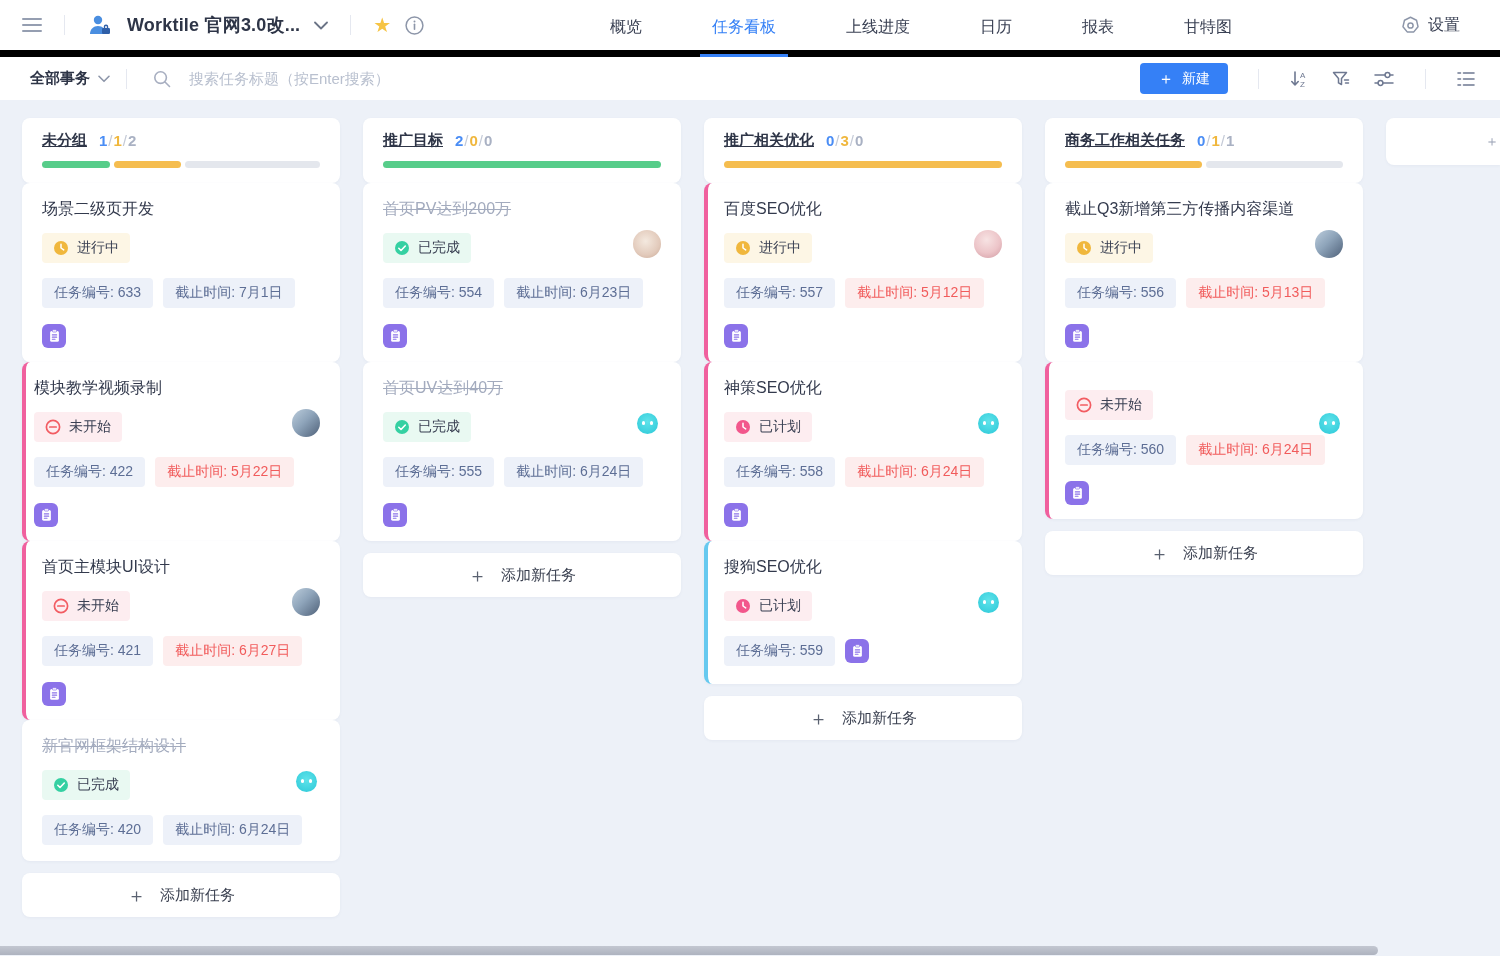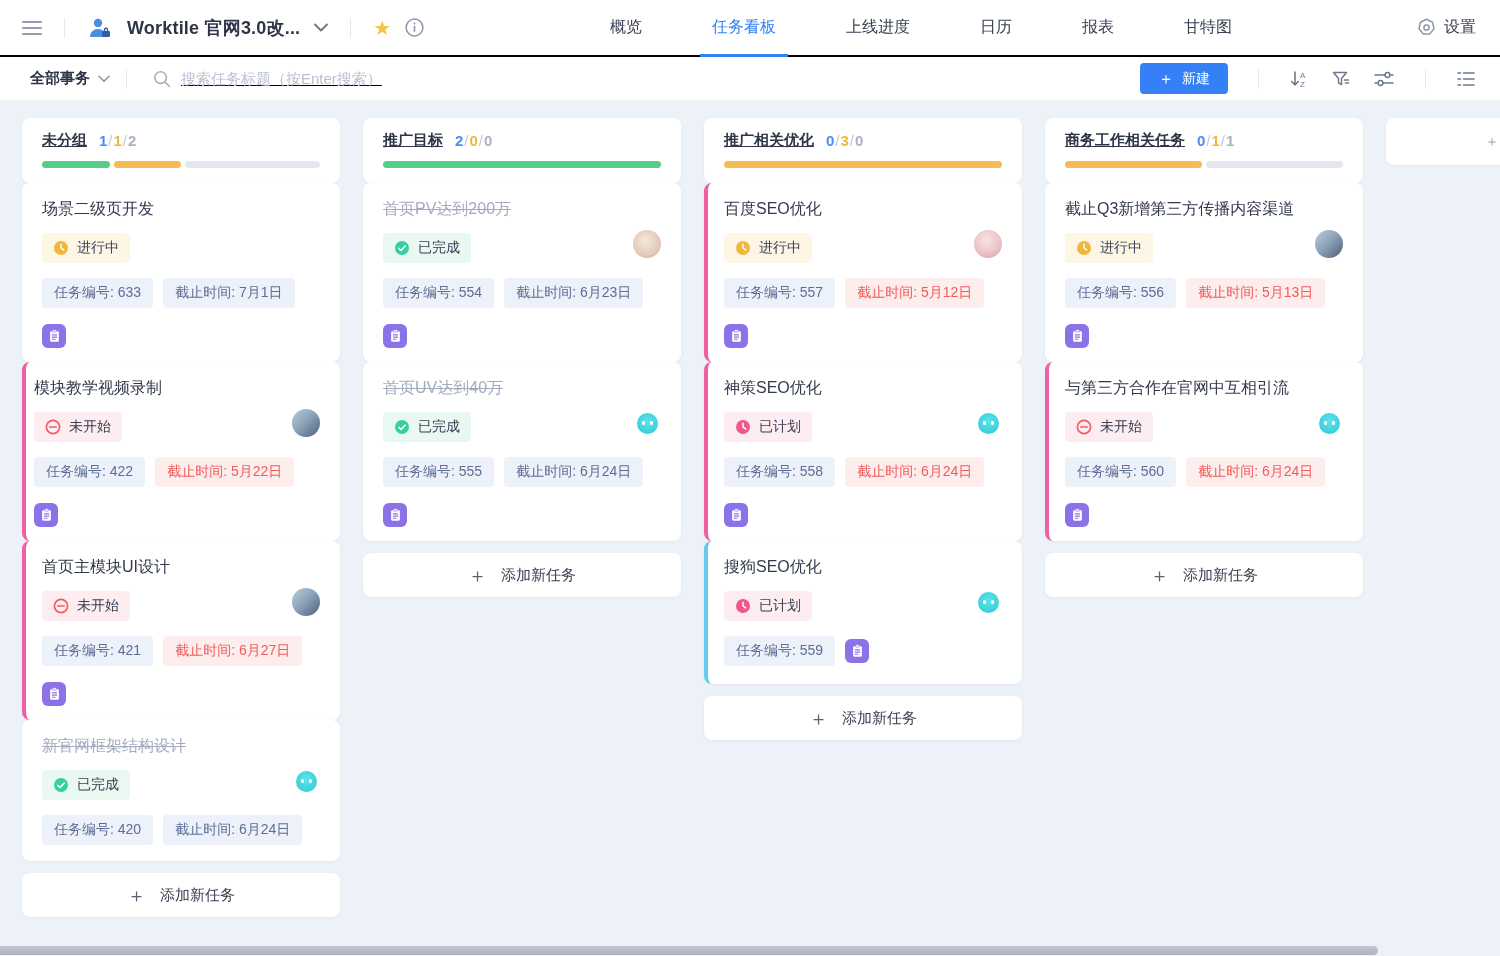--- a/index.html
+++ b/index.html
@@ -1,38 +1,38 @@
 <!DOCTYPE html>
 <html><head>
 <meta charset="utf-8">
 <style>
   * { margin:0; padding:0; box-sizing:border-box; }
   html,body { width:1500px; height:956px; overflow:hidden; background:#fff;
     font-family:"Liberation Sans","DejaVu Sans",sans-serif; }
 
   
-  .navbar { position:relative; height:57px; background:#fff; border-bottom:2px solid #000000;
-    display:flex; align-items:center; padding:0 24px 0 22px; }
+  .navbar { position:relative; height:57px; background:#fff; border-bottom:7px solid #000000;
+    display:flex; align-items:center; padding:0 40px 0 22px; }
   .nav-left { display:flex; align-items:center; gap:14px; }
   .icon-btn { display:inline-flex; cursor:pointer; }
   .vdiv { width:1px; height:20px; background:#e5e8f0; margin:0 8px; }
   .proj-title { font-size:18px; font-weight:700; color:#2e3547; letter-spacing:.2px; }
   .star { font-size:20px; color:#f6c445; line-height:1; cursor:pointer; }
   .nav-tabs { position:absolute; left:598px; top:0; height:49px; display:flex; gap:46px; }
   .nav-tab { font-size:16px; color:#3a4154; padding:0 12px; line-height:54px; height:57px;
     border-bottom:3px solid transparent; cursor:pointer; white-space:nowrap; }
   .nav-tab.active { color:#3580f6; border-bottom-color:#3580f6; }
   .nav-right { margin-left:auto; display:flex; align-items:center; gap:8px; font-size:16px;
     color:#3a4154; cursor:pointer; }
 
   
   .toolbar { height:43px; background:#fff; display:flex; align-items:center; padding:0 24px 0 30px; }
   .scope { display:flex; align-items:center; gap:8px; cursor:pointer; }
   .scope-label { font-size:15px; font-weight:700; color:#2e3547; }
-  .search-wrap { display:flex; align-items:center; gap:10px; margin-left:10px;text-decoration:underline; }
+  .search-wrap { display:flex; align-items:center; gap:18px; margin-left:10px; }
   .search-input { border:none; outline:none; font-size:15px; width:320px; color:#333; }
   .search-input::placeholder { color:#b9c0cf; }
   .tool-right { margin-left:auto; display:flex; align-items:center; gap:22px; }
   .btn-new { background:#3580f6; color:#fff; border:none; border-radius:4px; height:31px;
     padding:0 18px; font-size:14px; display:flex; align-items:center; gap:8px; cursor:pointer; }
   .btn-new .plus { font-size:16px; font-weight:400; line-height:1; }
   .tb-icon { display:inline-flex; cursor:pointer; }
 
   
   .board { position:relative; height:856px; background:#edf1f8; overflow:hidden;
@@ -516,21 +516,20 @@
               <svg width="15" height="16" viewBox="0 0 24 24">
                 <rect x="5" y="3.8" width="14" height="17.4" rx="2.4" fill="#fff"></rect>
                 <rect x="8.6" y="2" width="6.8" height="3.6" rx="1.3" fill="#fff" stroke="#8b72e9" stroke-width="1.2"></rect>
                 <path d="M8.5 10.2h7M8.5 13.8h7M8.5 17.3h4.4" stroke="#8b72e9" stroke-width="1.7" stroke-linecap="round"></path>
               </svg>
             </span>
           </div>
     <span class="avatar photo"></span>
   </div>
         <div class="card task-card" style="border-left:4px solid #f0609e;padding-left:16px;">
-    <div class="card-title">与第三方合作在官网中互相引流</div>
     <div class="status-row">
       <span class="badge" style="background:#fdedf0">
         <svg width="16" height="16" viewBox="0 0 16 16">
                 <circle cx="8" cy="8" r="6.6" fill="none" stroke="#f25c62" stroke-width="1.7"></circle>
                 <path d="M4.8 8h6.4" stroke="#f25c62" stroke-width="1.7" stroke-linecap="round"></path>
               </svg>
               <span>未开始</span>
       </span>
     </div>
     <div class="tag-row">

